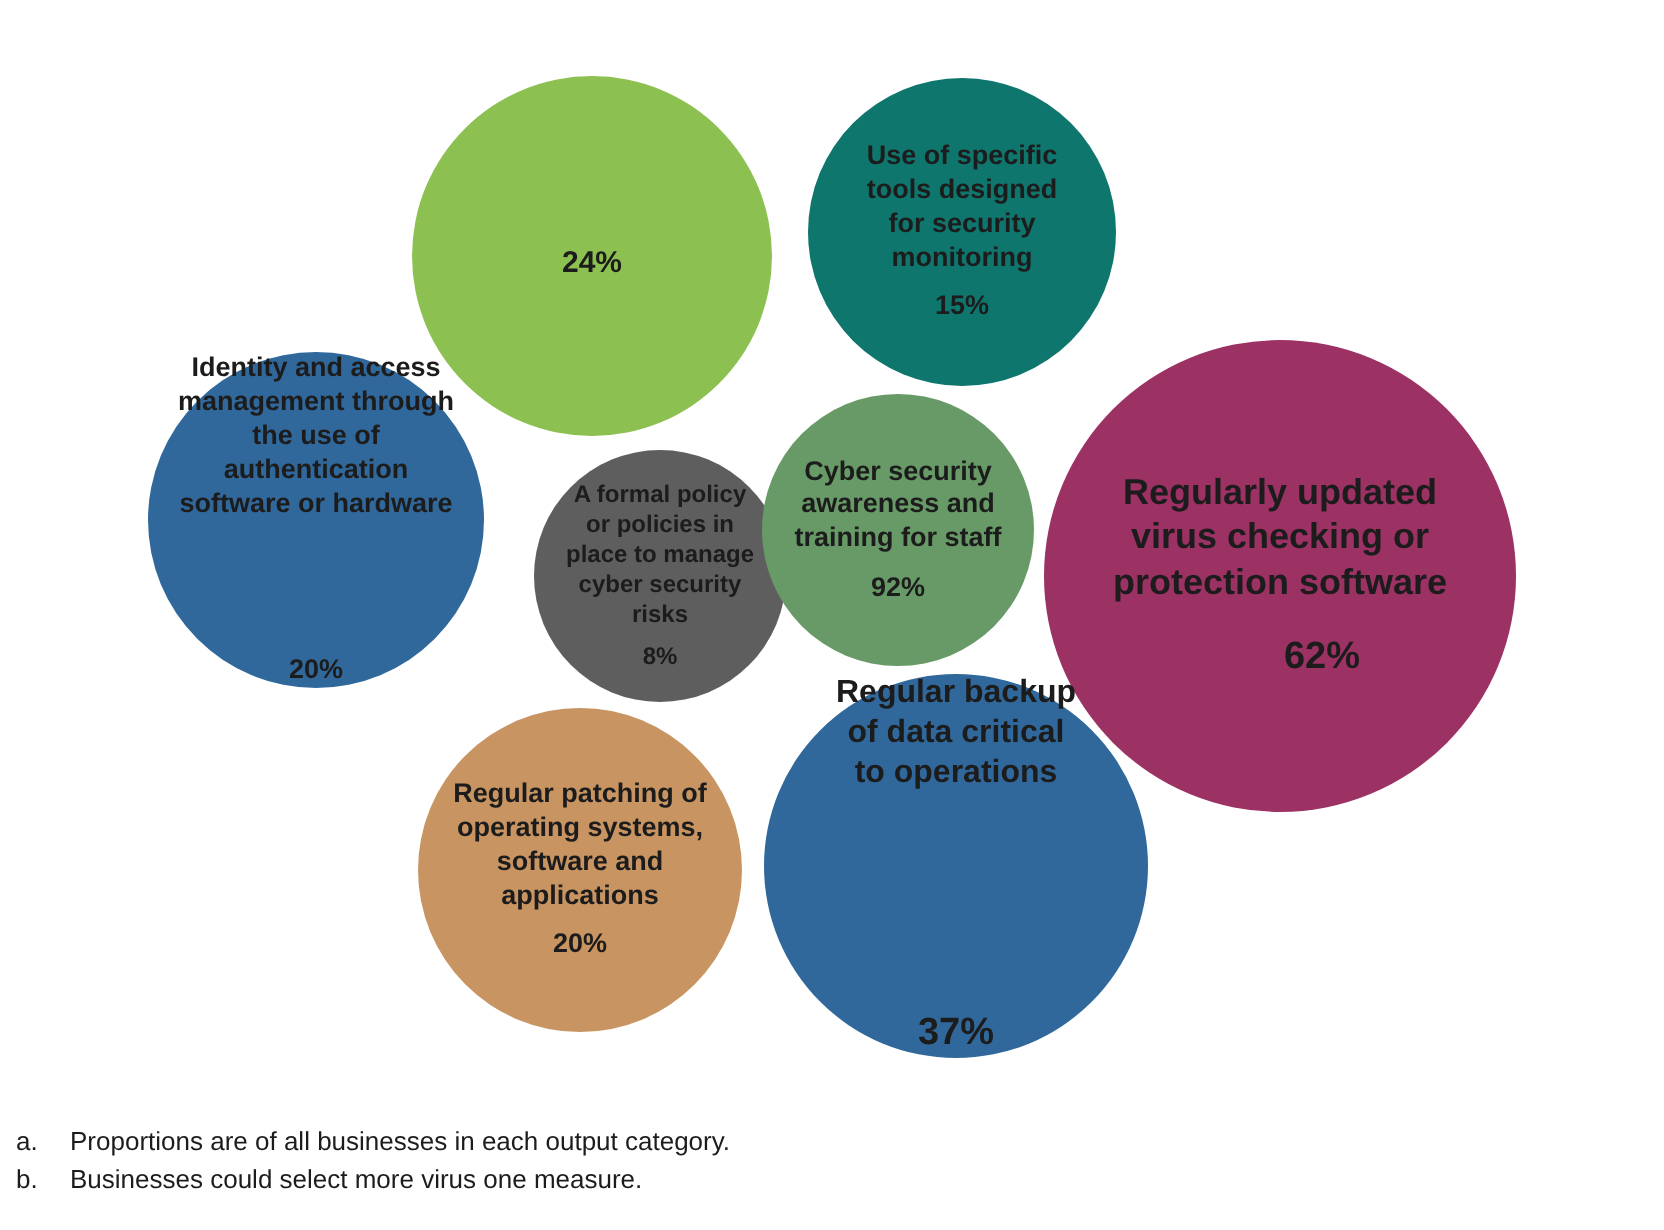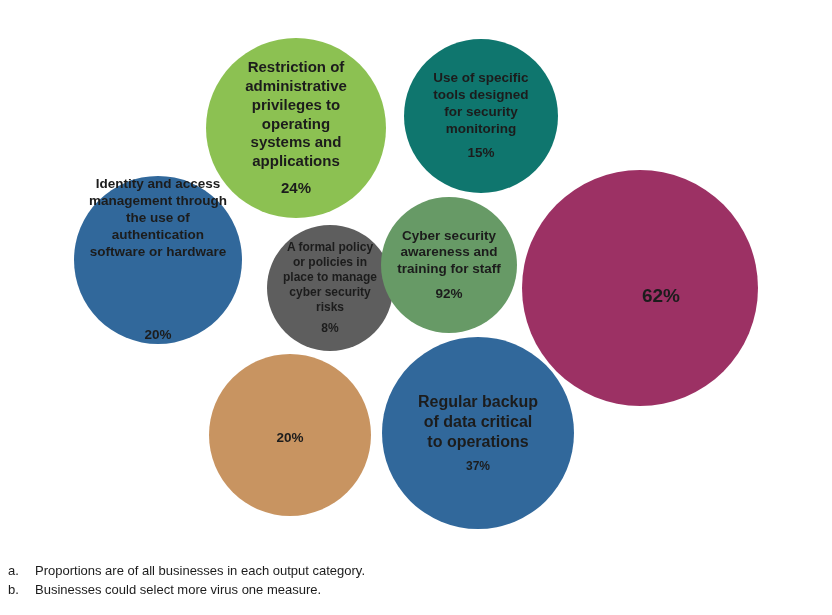--- a/index.html
+++ b/index.html
@@ -42,44 +42,43 @@
   .b-identity .bubble-label { max-width: 140px; }
   .b-policy      { left: 267px; top: 225px; width: 126px; height: 126px; font-size: 12px; }
   .b-policy .bubble-label { max-width: 96px; }
   .b-awareness   { left: 381px; top: 197px; width: 136px; height: 136px; font-size: 13.5px; }
   .b-awareness .bubble-label { max-width: 106px; }
   .b-virus       { left: 522px; top: 170px; width: 236px; height: 236px; font-size: 18px; }
   .b-virus .bubble-label { max-width: 194px; }
   .b-virus .bubble-pct { font-size: 19px; margin-top: 0.8em; margin-left: 42px; }
   .b-patching    { left: 209px; top: 354px; width: 162px; height: 162px; font-size: 13.5px; }
   .b-patching .bubble-label { max-width: 144px; }
-  .b-backup      { left: 382px; top: 337px; width: 192px; height: 192px; font-size: 16px; }
+  .b-backup      { left: 382px; top: 337px; width: 192px; height: 192px; font-size: 16px; justify-content: space-between; }
   .b-backup .bubble-label { max-width: 122px; }
-  .b-backup .bubble-pct { font-size: 12px; }
+  .b-backup .bubble-pct { font-size: 19px; }
 
   .footnotes {
     position: absolute;
     left: 8px;
     top: 562px;
     font-size: 13px;
     color: #1c1c1c;
     line-height: 1.45;
   }
   .footnote {
     display: grid;
     grid-template-columns: 27px auto;
   }
 </style>
 </head>
 <body>
 
 <div class="canvas">
 
   <div class="bubble b-restriction" style="background: rgb(140, 193, 82);">
-    <div class="bubble-label">Restriction of administrative privileges to operating systems and applications</div>
     <div class="bubble-pct">24%</div>
   </div>
 
   <div class="bubble b-tools" style="background: #0f766e;">
     <div class="bubble-label">Use of specific tools designed for security monitoring</div>
     <div class="bubble-pct">15%</div>
   </div>
 
   <div class="bubble b-identity" style="background: rgb(49, 104, 155); justify-content: space-between;">
     <div class="bubble-label">Identity and access management through the use of authentication software or hardware</div>
@@ -90,24 +89,26 @@
     <div class="bubble-label">A formal policy or policies in place to manage cyber security risks</div>
     <div class="bubble-pct">8%</div>
   </div>
 
   <div class="bubble b-awareness" style="background: rgb(103, 154, 102);">
     <div class="bubble-label">Cyber security awareness and training for staff</div>
     <div class="bubble-pct">92%</div>
   </div>
 
   <div class="bubble b-virus" style="background: rgb(156, 49, 100);">
+    <div class="bubble-label">Regularly updated virus checking or protection software</div>
     <div class="bubble-pct">62%</div>
   </div>
 
   <div class="bubble b-patching" style="background: rgb(200, 148, 97);">
+    <div class="bubble-label">Regular patching of operating systems, software and applications</div>
     <div class="bubble-pct">20%</div>
   </div>
 
   <div class="bubble b-backup" style="background: rgb(49, 104, 155);">
     <div class="bubble-label">Regular backup of data critical to operations</div>
     <div class="bubble-pct">37%</div>
   </div>
 
   <div class="footnotes">
     <div class="footnote">

